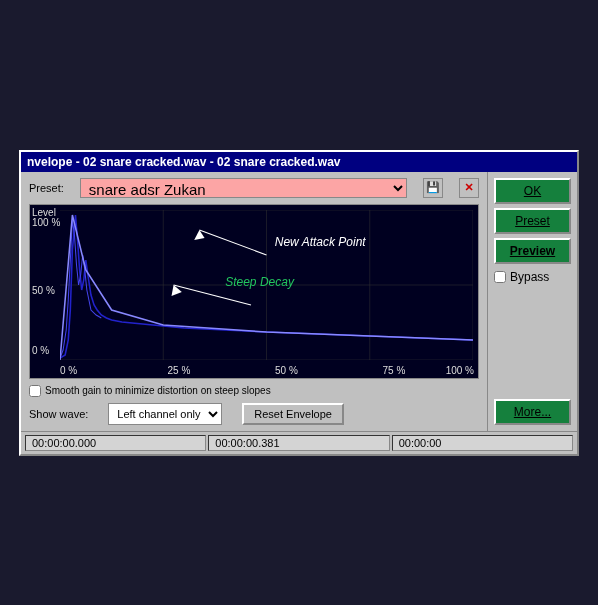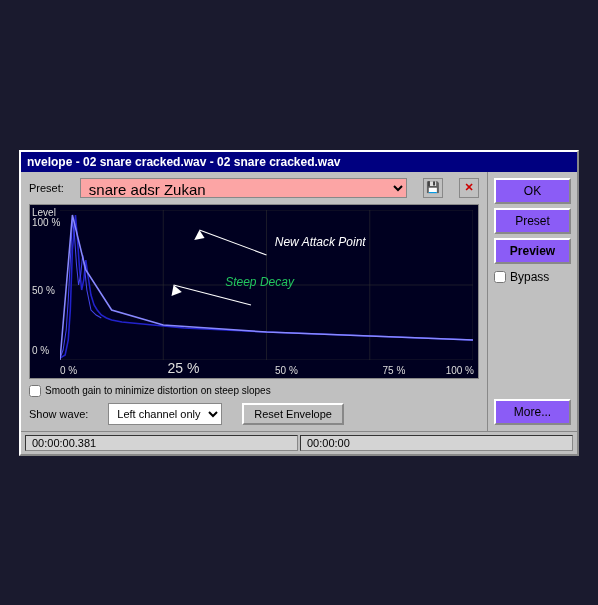--- a/index.html
+++ b/index.html
@@ -128,25 +128,26 @@
       background: #c0c0c0;
       border: 2px solid;
       border-color: #fff #888 #888 #fff;
       cursor: pointer;
       white-space: nowrap;
     }
     .right-btn {
       width: 100%;
       height: 26px;
       font-size: 12px;
-      background: #8b5cf6;
+      background: #15803d;
       border: 2px solid;
       border-color: #fff #888 #888 #fff;
       cursor: pointer;
       text-align: center;
+      text-decoration: underline;
     }
     .right-btn.ok { font-weight: normal; }
     .bypass-row {
       display: flex;
       align-items: center;
       gap: 4px;
       margin-top: 2px;
     }
     .bypass-row input[type=checkbox] { width: 12px; height: 12px; }
     .bypass-row label { font-size: 12px; }
@@ -220,21 +221,21 @@
             <line x1="185" y1="95" x2="110" y2="75" stroke="white" stroke-width="1"></line>
             <polygon points="110,75 108,86 118,82" fill="white"></polygon>
           </svg>
 
           
           <div style="position:absolute; top:25px; left:52%; color:white; font-size:12px; white-space:nowrap; font-style:italic;">New Attack Point</div>
           <div style="position:absolute; top:65px; left:40%; color:#22c55e; font-size:12px; white-space:nowrap; font-style:italic;">Steep Decay</div>
         </div>
 
         <div style="position:absolute; bottom:2px; left:30px; color:#ddd; font-size:10px;">0 %</div>
-        <div style="position:absolute; bottom:2px; left:calc(30px + 24%); color:#ddd; font-size:14px;">25 %</div>
+        <div style="position:absolute; bottom:2px; left:calc(30px + 24%); color:#ddd; font-size:10px;">25 %</div>
         <div style="position:absolute; bottom:2px; left:calc(30px + 48%); color:#ddd; font-size:10px;">50 %</div>
         <div style="position:absolute; bottom:2px; left:calc(30px + 72%); color:#ddd; font-size:10px;">75 %</div>
         <div style="position:absolute; bottom:2px; right:4px; color:#ddd; font-size:10px;">100 %</div>
       </div>
 
       <div class="smooth-row">
         <input type="checkbox" id="smooth-cb" style="">
         <label for="smooth-cb">Smooth gain to minimize distortion on steep slopes</label>
       </div>
 
@@ -255,16 +256,17 @@
       <div class="bypass-row">
         <input type="checkbox" id="bypass-cb" style="">
         <label for="bypass-cb">Bypass</label>
       </div>
       <div style="flex:1;"></div>
       <button class="right-btn more-btn">More...</button>
     </div>
   </div>
 
   <div class="status-bar">
+    <div class="status-item">00:00:00.000</div>
     <div class="status-item">00:00:00.381</div>
     <div class="status-item">00:00:00</div>
   </div>
 </div>
 
 </body></html>

